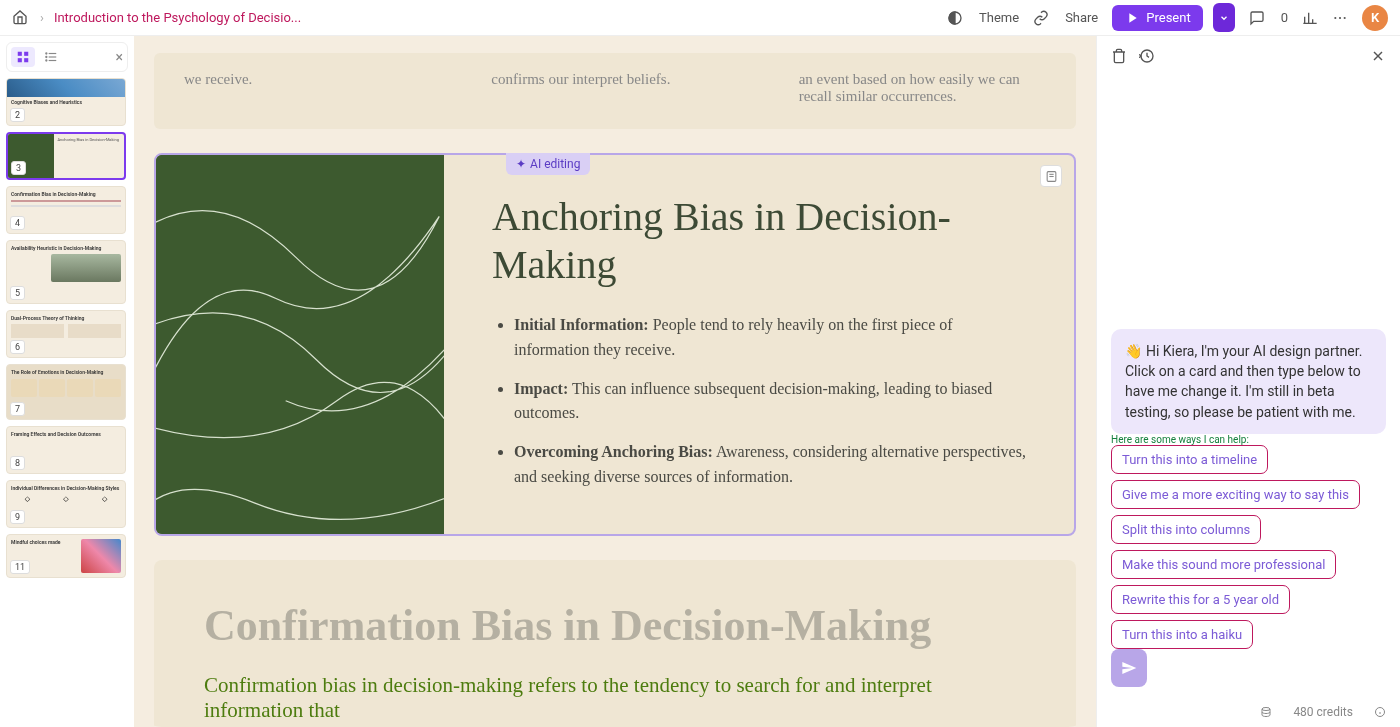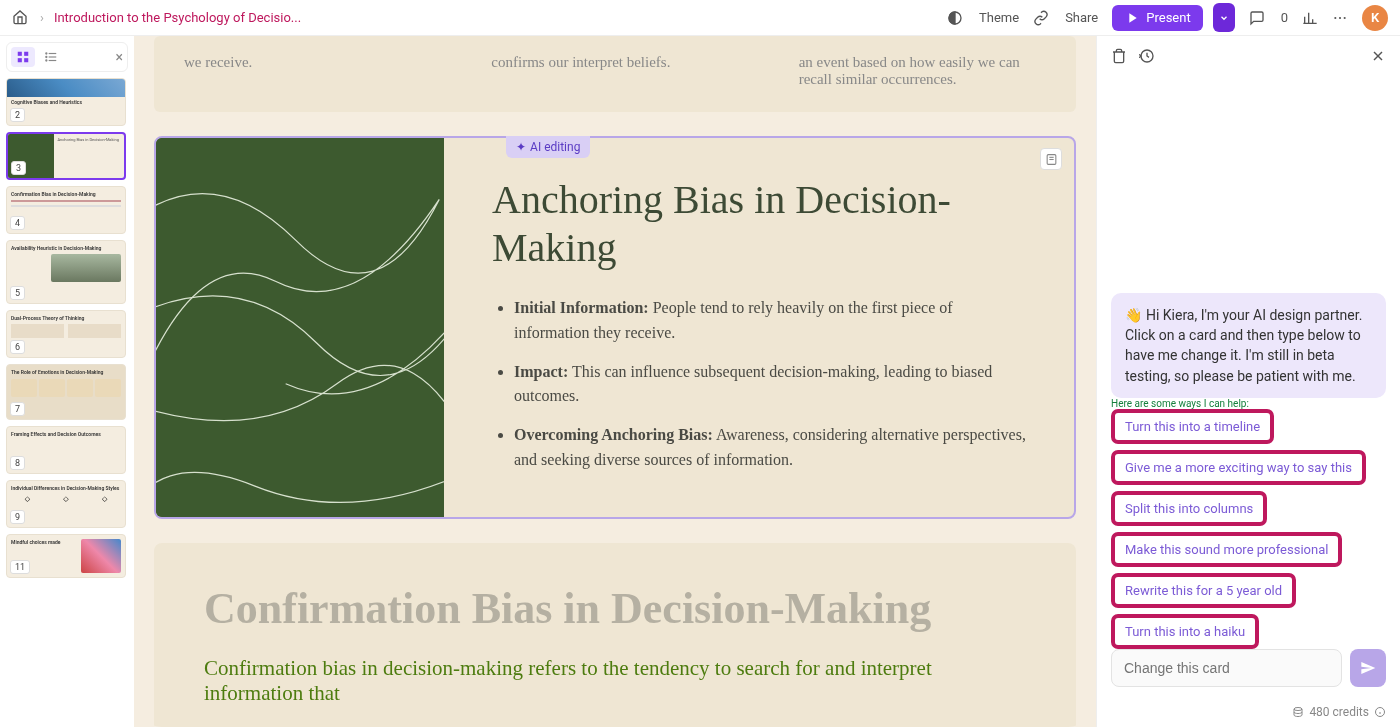--- a/index.html
+++ b/index.html
@@ -28,21 +28,21 @@
     .thumb { position: relative; border-radius: 4px; overflow: hidden; border: 1px solid #e8e0d0; background: #f4ede0; font-size: 5px; padding: 4px; min-height: 48px; }
     .thumb.sel { border: 2px solid #7c3aed; }
     .thumb-num { position: absolute; bottom: 3px; left: 3px; background: #fff; border-radius: 3px; font-size: 9px; padding: 1px 4px; color: #444; border: 1px solid #ddd; }
     .thumb-img-top { height: 18px; background: linear-gradient(45deg,#2a5c8a,#4a8cc4,#7aa8d4); margin: -4px -4px 2px; }
     .thumb-green-left { display: flex; min-height: 44px; }
     .thumb-green-left .g { width: 40%; background: #3d5a2f; }
     .thumb-green-left .t { flex: 1; padding: 3px; font-size: 4px; color: #555; }
     .thumb-green-full { background: #3d5a2f; color: #d6e0cd; min-height: 52px; font-size: 4px; padding: 4px; }
     .thumb-title-sm { font-size: 5px; color: #333; font-weight: 600; }
     
-    .canvas { flex: 1; overflow-y: auto; padding: 0 20px; background: #f5ede0; border-radius: 28px; }
+    .canvas { flex: 1; overflow-y: auto; padding: 17px 20px; background: #f5ede0; border-radius: 28px; }
     
     .prev-card { background: #efe6d3; border-radius: 6px; padding: 18px 30px 24px; margin-bottom: 24px; display: flex; gap: 60px; color: #888; font-family: Georgia, serif; font-size: 15px; }
     .prev-col { flex: 1; }
     
     .active-card { background: #efe6d3; border: 2px solid #b8a6e8; border-radius: 8px; position: relative; display: flex; min-height: 370px; margin-bottom: 24px; }
     .ai-badge { position: absolute; top: -2px; left: 350px; background: #d9cff5; color: #5b3cc4; font-size: 12px; padding: 4px 10px; border-radius: 0 0 6px 6px; display: flex; align-items: center; gap: 4px; }
     .card-handle { position: absolute; top: 10px; left: 10px; display: flex; gap: 4px; }
     .handle-btn { width: 20px; height: 22px; background: #fff; border: 1px solid #ddd; border-radius: 4px; display: flex; align-items: center; justify-content: center; font-size: 11px; color: #666; }
     .card-tr-btn { position: absolute; top: 10px; right: 12px; width: 22px; height: 22px; background: #fff; border: 1px solid #ddd; border-radius: 4px; display:flex; align-items:center; justify-content:center; }
     .card-image { width: 288px; background: #3d5a2f; border-radius: 6px 0 0 6px; position: relative; overflow: hidden; }
@@ -57,25 +57,25 @@
     .next-p { font-family: Georgia, serif; font-size: 21px; color: #4d7c0f; }
     
     .ai-panel { width: 304px; background: #fff; display: flex; flex-direction: column; border-left: 1px solid #eee; }
     .ai-head { display: flex; align-items: center; padding: 12px 14px; gap: 12px; }
     .ai-head-spacer { flex: 1; }
     .ai-head-ico { color: #555; cursor: pointer; }
     .ai-body { flex: 1; display: flex; flex-direction: column; justify-content: flex-end; padding: 14px; gap: 0; }
     .ai-welcome { background: #ede7fb; border-radius: 10px; padding: 12px 14px; font-size: 14px; color: #333; line-height: 1.45; }
     .ai-help-label { font-size: 10px; color: #15803d; }
     .chip-wrap { display: flex; flex-wrap: wrap; gap: 6px; }
-    .chip { border: 4px solid #be185d; color: #7c5bd6; font-size: 13px; padding: 6px 10px; border-radius: 7px; background: #fff; cursor: pointer; }
+    .chip { border: 1px solid #be185d; color: #7c5bd6; font-size: 13px; padding: 6px 10px; border-radius: 7px; background: #fff; cursor: pointer; }
     .ai-input-row { display: flex; gap: 8px; align-items: center; }
     .ai-input { flex: 1; border: 1px solid #e3e3e3; background: #fafafa; border-radius: 8px; padding: 10px 12px; font-size: 14px; color: #888; }
     .send-btn { width: 36px; height: 38px; background: #b8a6e8; border-radius: 8px; display: flex; align-items: center; justify-content: center; color: #fff; }
-    .credits { font-size: 12px; color: #888; text-align: right; padding: 4px 14px 8px; display: flex; align-items: center; justify-content: flex-end; gap: 5px; }
+    .credits { font-size: 12px; color: #888; text-align: right; padding: 4px 14px 8px; display: flex; align-items: center; justify-content: flex-end; gap: 21px; }
     
     .thumbs::-webkit-scrollbar { width: 5px; }
     .thumbs::-webkit-scrollbar-thumb { background: #ddd; border-radius: 3px; }
     .canvas::-webkit-scrollbar { width: 6px; }
     .canvas::-webkit-scrollbar-thumb { background: #ccc; border-radius: 3px; }
   </style>
 </head>
 <body>
 
 <div class="header">
@@ -298,21 +298,20 @@
       <div class="ai-help-label">Here are some ways I can help:</div>
       <div class="chip-wrap">
         <span class="chip">Turn this into a timeline</span>
         <span class="chip">Give me a more exciting way to say this</span>
         <span class="chip">Split this into columns</span>
         <span class="chip">Make this sound more professional</span>
         <span class="chip">Rewrite this for a 5 year old</span>
         <span class="chip">Turn this into a haiku</span>
       </div>
       <div class="ai-input-row">
-        <input class="ai-input" placeholder="Change this card" style="">
         <span class="send-btn">
           <svg width="16" height="16" viewBox="0 0 24 24" fill="currentColor">
               <path d="M2 21l21-9L2 3v7l15 2-15 2z"></path>
             </svg>
         </span>
       </div>
     </div>
     <div class="credits">
       <svg width="12" height="12" viewBox="0 0 24 24" fill="none" stroke="#888" stroke-width="2">
           <ellipse cx="12" cy="6" rx="8" ry="3"></ellipse>

